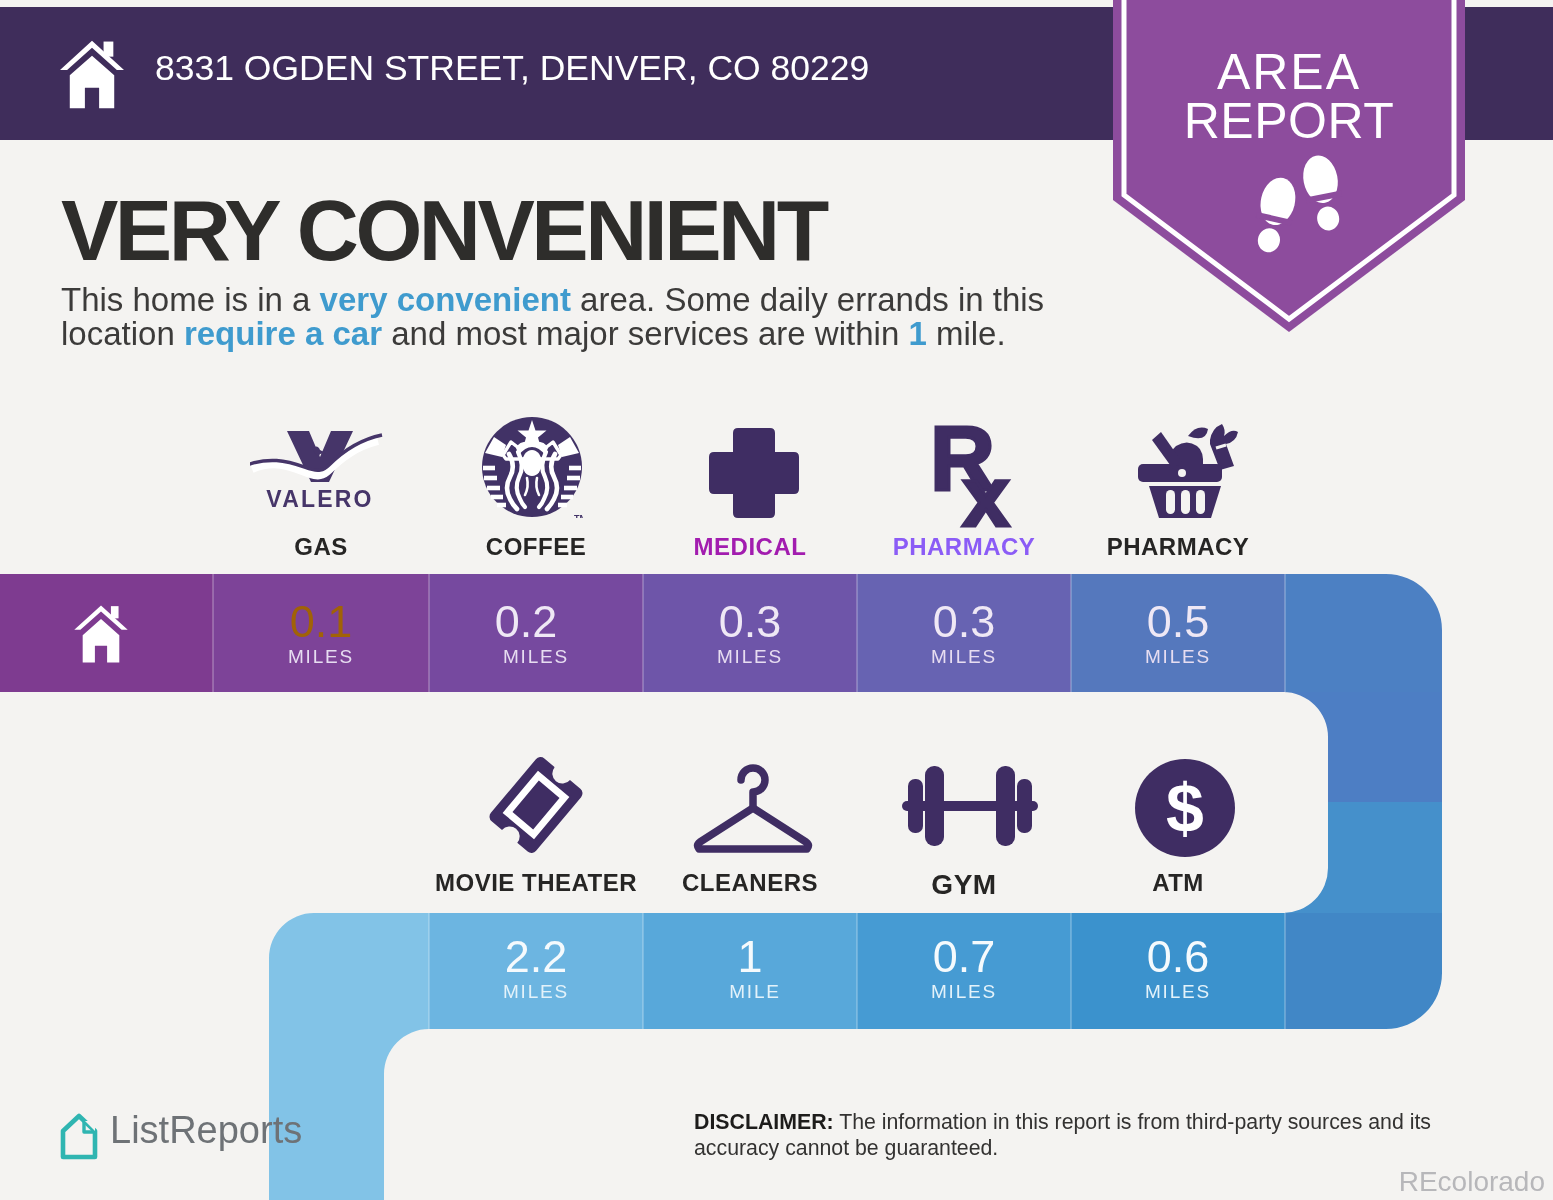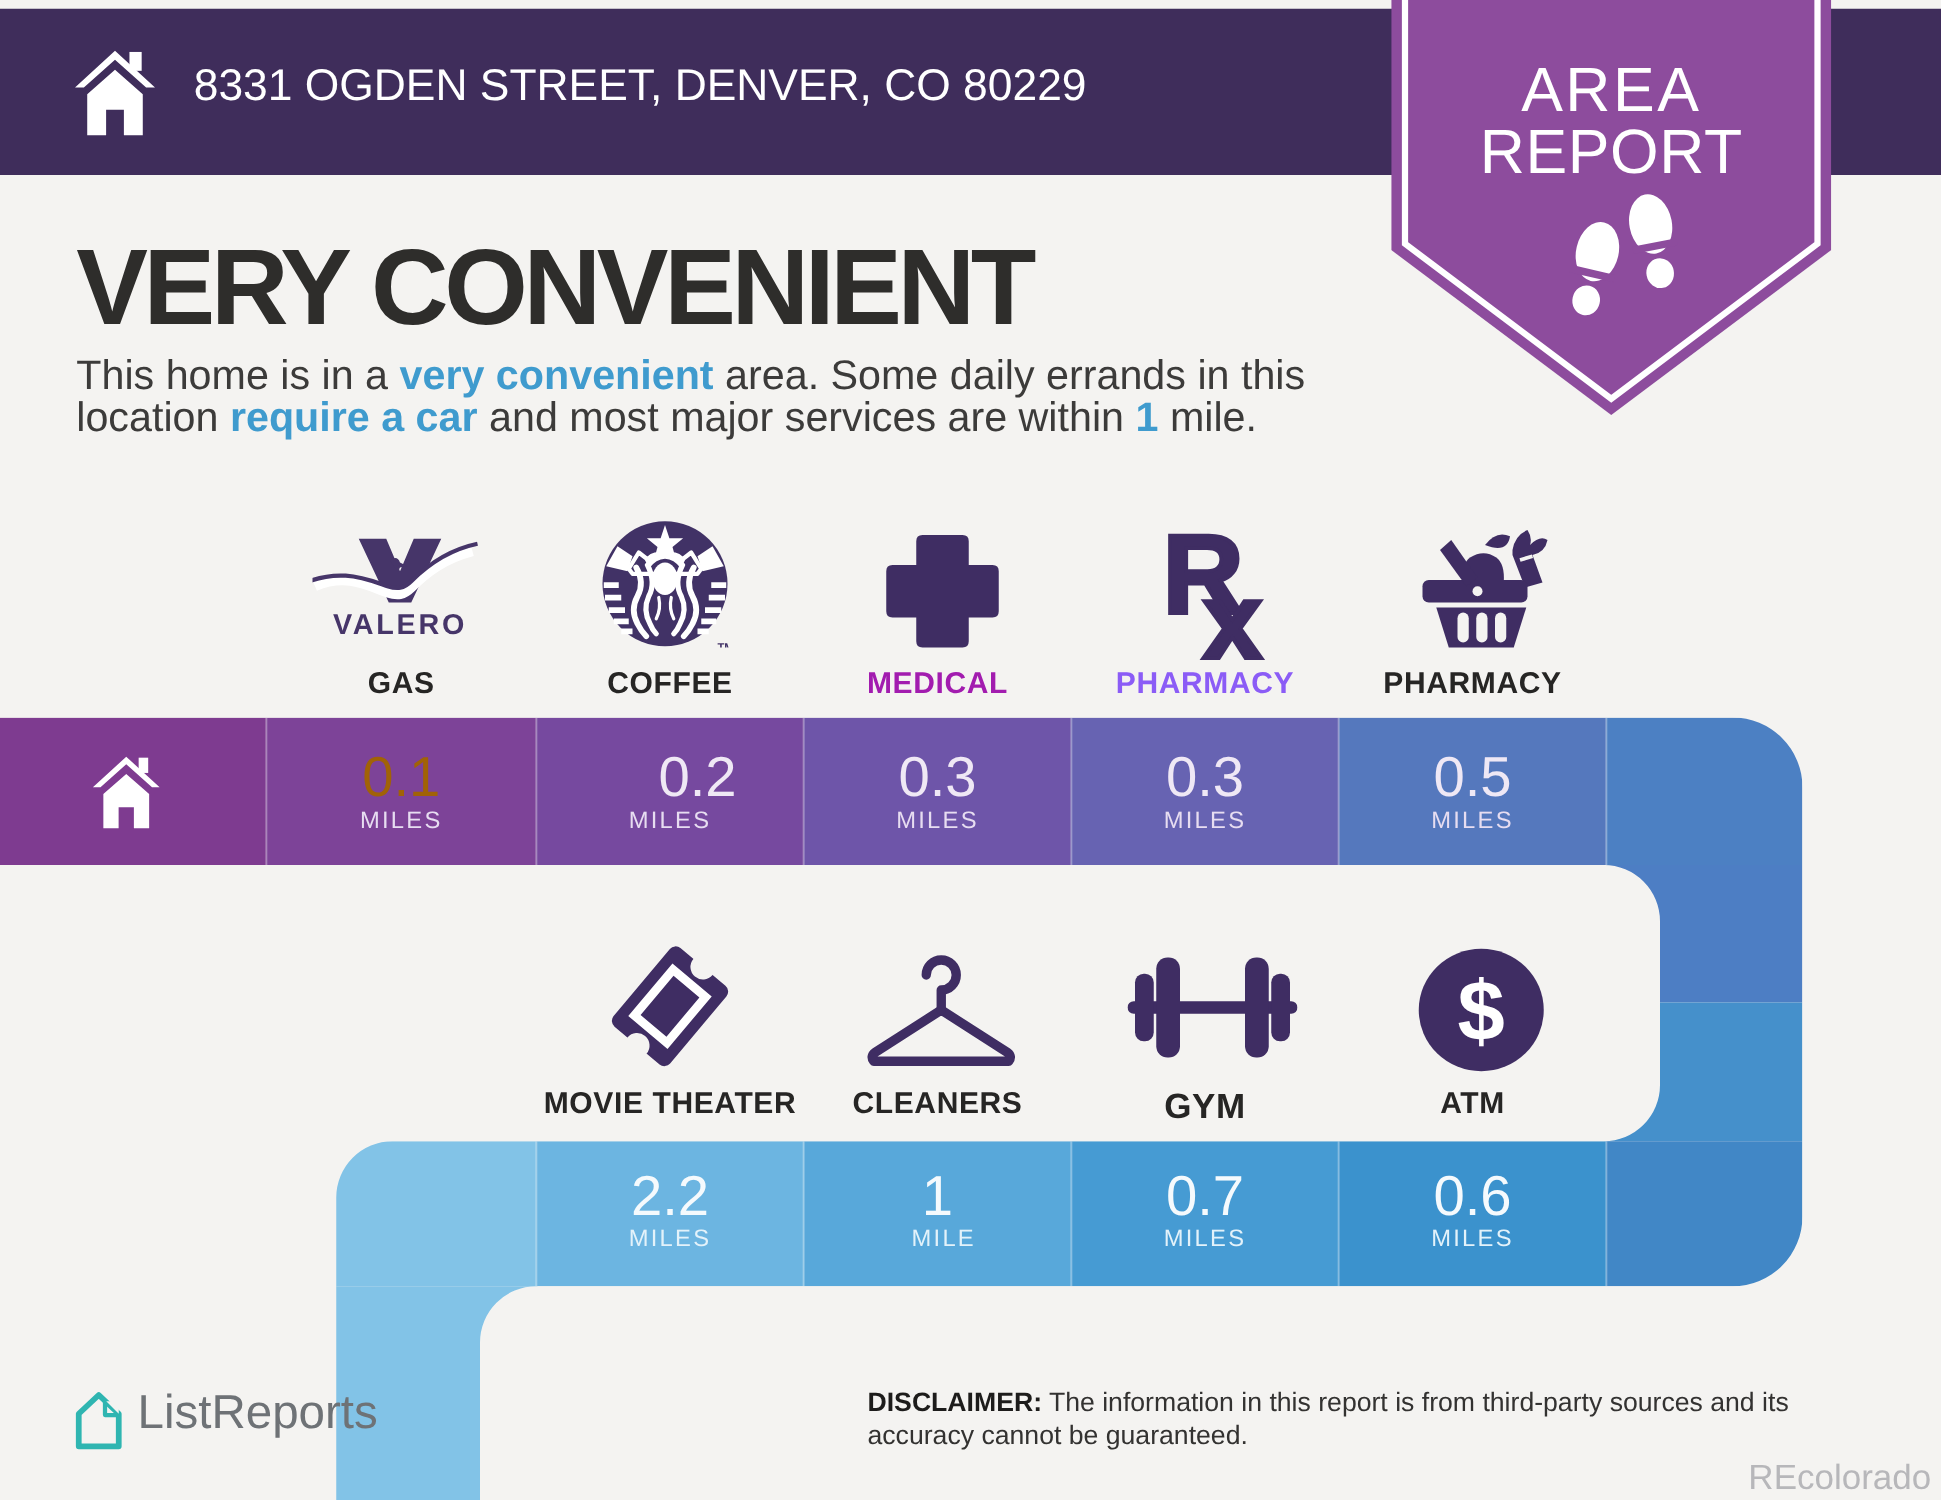--- a/index.html
+++ b/index.html
@@ -92,21 +92,21 @@
   <g fill="#ffffff">
     <rect x="13" y="-36" width="10" height="16"></rect>
     <path d="M -35,-5 L 0,-37 L 35,-5 L 27,-5 L 0,-29 L -27,-5 Z"></path>
     <path d="M -24,2 L -24,38 L -8,38 L -8,16 L 8,16 L 8,38 L 24,38 L 24,2 L 0,-19 Z"></path>
   </g>
 </svg>
 
 <div class="abs" style="left:213px;top:596px;width:216px;text-align:center;color:#a16207;font-size:45px;">0.1</div>
 <div class="abs" style="left:213px;top:646px;width:216px;text-align:center;color:#e7ddf1;font-size:19px;letter-spacing:1.8px;">MILES</div>
 
-<div class="abs" style="left:429px;top:596px;width:194px;text-align:center;color:#efe8f5;font-size:45px;margin-left:32px;">0.2</div>
+<div class="abs" style="left:429px;top:596px;width:194px;text-align:center;color:#efe8f5;font-size:45px;">0.2</div>
 <div class="abs" style="left:429px;top:646px;width:214px;text-align:center;color:#e7ddf1;font-size:19px;letter-spacing:1.8px;">MILES</div>
 
 <div class="abs" style="left:643px;top:596px;width:214px;text-align:center;color:#efe8f5;font-size:45px;">0.3</div>
 <div class="abs" style="left:643px;top:646px;width:214px;text-align:center;color:#e7ddf1;font-size:19px;letter-spacing:1.8px;">MILES</div>
 
 <div class="abs" style="left:857px;top:596px;width:214px;text-align:center;color:#efe8f5;font-size:45px;">0.3</div>
 <div class="abs" style="left:857px;top:646px;width:214px;text-align:center;color:#e7ddf1;font-size:19px;letter-spacing:1.8px;">MILES</div>
 
 <div class="abs" style="left:1071px;top:596px;width:214px;text-align:center;color:#efe8f5;font-size:45px;">0.5</div>
 <div class="abs" style="left:1071px;top:646px;width:214px;text-align:center;color:#e7ddf1;font-size:19px;letter-spacing:1.8px;">MILES</div>

